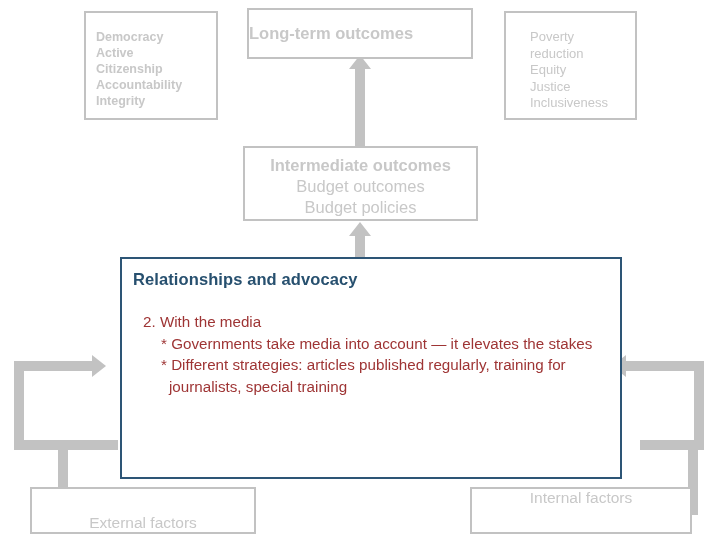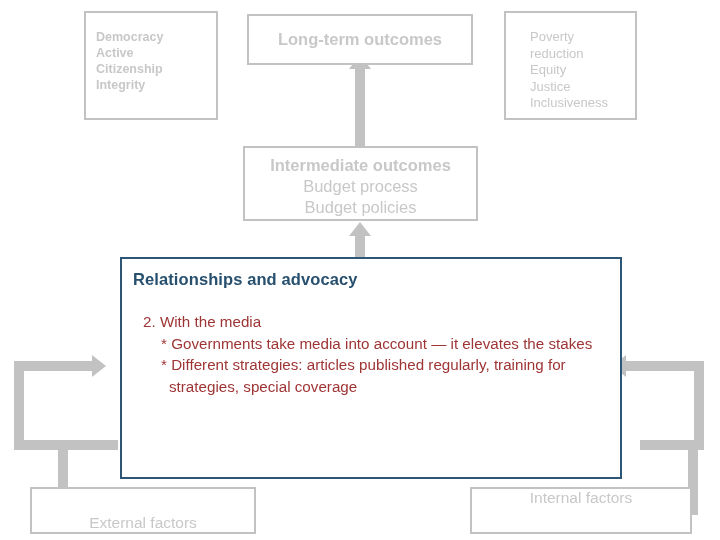--- a/index.html
+++ b/index.html
@@ -40,24 +40,23 @@
   #box-poverty {
     left: 504px; top: 11px; width: 133px; height: 109px;
     padding: 16px 0 0 24px;
     font-size: 13px;
     line-height: 16.5px;
     font-weight: normal;
   }
 
   
   #box-longterm {
-    left: 247px; top: 14px; width: 226px; height: 51px;
+    left: 247px; top: 8px; width: 226px; height: 51px;
     display: flex;
     align-items: center;
-    justify-content: center;
     font-size: 16.5px;
     font-weight: bold;
   }
 
   
   #box-intermediate {
     left: 243px; top: 146px; width: 235px; height: 75px;
     padding-top: 7px;
     text-align: center;
     font-size: 16.5px;
@@ -154,52 +153,53 @@
   <div class="bar" style="left:688px; top:440px; width:10px; height:52px;"></div>
   <div class="bar" style="left:694px; top:366px; width:10px; height:84px;"></div>
   <div class="bar" style="left:640px; top:440px; width:64px; height:10px;"></div>
   <div class="bar" style="left:626px; top:361px; width:78px; height:10px;"></div>
   <div class="tri tri-left" style="left:612px; top:355px;"></div>
 
   <div class="gbox" id="box-democracy">
     <div class="line">Democracy</div>
     <div class="line">Active</div>
     <div class="line">Citizenship</div>
+    <div class="line">Accountability</div>
     <div class="line">Integrity</div>
   </div>
 
   <div class="gbox" id="box-longterm">
     <div>Long-term outcomes</div>
   </div>
 
   <div class="gbox" id="box-poverty">
     <div class="line">Poverty</div>
     <div class="line">reduction</div>
     <div class="line">Equity</div>
     <div class="line">Justice</div>
     <div class="line">Inclusiveness</div>
   </div>
 
   <div class="gbox" id="box-intermediate">
     <div class="hdr">Intermediate outcomes</div>
-    <div>Budget process</div>
+    <div>Budget outcomes</div>
     <div>Budget policies</div>
   </div>
 
   <div class="gbox" id="box-external">
     <div>External factors</div>
   </div>
 
   <div class="gbox" id="box-internal">
     <div>Internal factors</div>
   </div>
 
   <div id="box-main">
     <div id="main-title">Relationships and advocacy</div>
     <div class="red-body">
       <div class="l1">2.  With the media</div>
       <div class="l2">*  Governments take media into account — it elevates the stakes</div>
       <div class="l2">*  Different strategies: articles published regularly, training for</div>
-      <div class="l3">strategies, special coverage</div>
+      <div class="l3">journalists, special training</div>
     </div>
   </div>
 
 </div>
 
 </body></html>

